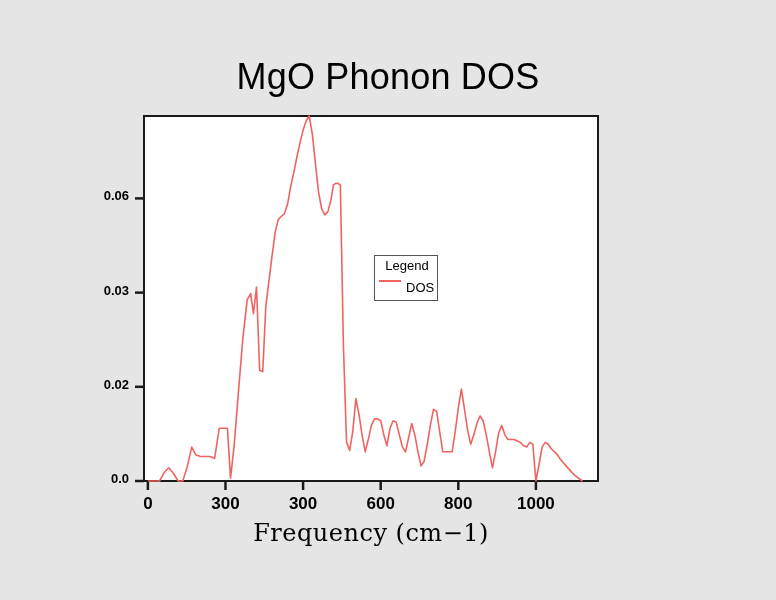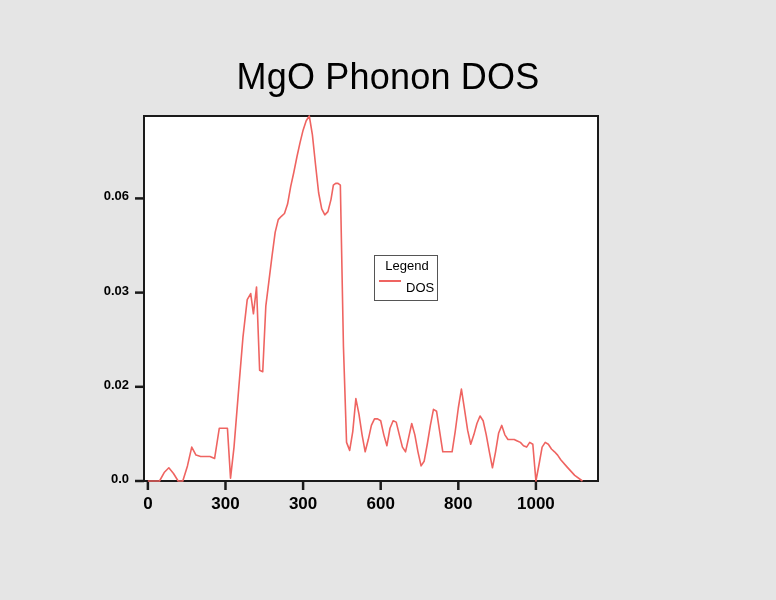--- a/index.html
+++ b/index.html
@@ -128,20 +128,21 @@
         <line y1="386.80645161290323" y2="386.80645161290323" x1="144" x2="135" stroke="#1a1a1a" stroke-width="2.5"></line>
         <line y1="292.61290322580646" y2="292.61290322580646" x1="144" x2="135" stroke="#1a1a1a" stroke-width="2.5"></line>
         <line y1="198.4193548387097" y2="198.4193548387097" x1="144" x2="135" stroke="#1a1a1a" stroke-width="2.5"></line>
       </g>
 
     <g id="series-group">
         <polyline points="147.88,481.00 154.86,481.00 159.52,481.00 164.18,472.52 168.83,467.81 173.49,473.46 178.15,481.00 182.80,481.00 187.46,465.93 191.73,447.09 196.00,455.10 200.65,456.51 205.31,456.51 209.97,456.51 214.62,458.39 219.28,428.25 223.94,428.25 227.43,428.25 230.53,478.17 234.02,447.09 238.68,389.16 242.95,337.35 247.22,299.68 250.71,293.55 253.43,313.81 256.53,286.96 259.63,370.32 262.74,371.74 265.84,305.80 268.95,280.84 272.05,255.88 275.16,232.33 278.26,219.61 281.36,216.32 284.47,213.49 287.57,204.07 290.68,186.65 293.78,172.52 296.89,156.97 299.99,142.85 303.09,130.13 306.20,120.71 309.30,116.00 312.41,134.84 315.51,164.51 318.62,192.77 321.72,208.78 324.82,214.90 327.93,211.61 331.03,199.36 333.36,185.23 335.69,183.35 338.02,183.35 340.35,185.23 343.45,346.77 346.55,442.38 349.66,450.39 352.76,431.55 355.87,398.58 358.97,414.12 362.08,434.85 365.18,451.80 368.28,439.55 371.39,425.43 374.49,418.83 377.60,418.83 380.70,420.72 383.81,434.85 386.91,445.68 390.01,428.25 393.12,420.72 396.22,422.13 399.33,434.85 402.43,447.09 405.54,451.80 408.64,437.67 411.74,423.54 414.85,434.85 417.95,451.80 421.06,465.93 424.16,461.22 427.26,444.26 430.37,425.43 433.47,409.41 436.58,411.30 439.68,431.55 442.79,451.80 445.89,451.80 448.99,451.80 452.10,451.80 455.20,431.55 458.31,408.00 461.41,389.16 464.52,409.41 467.62,430.14 470.72,444.26 473.83,434.85 476.93,423.54 480.04,416.01 483.14,420.72 486.25,434.85 489.35,451.80 492.45,467.81 495.56,451.80 498.66,432.96 501.77,425.43 504.87,434.85 507.98,439.55 511.08,439.55 514.18,439.55 517.29,440.97 520.39,442.38 523.50,445.68 526.60,447.09 529.71,442.38 532.81,444.26 535.91,481.00 539.02,464.52 542.12,447.09 545.23,442.38 548.33,444.26 551.44,448.97 554.54,451.80 557.64,455.10 560.75,459.81 566.96,466.87 574.72,475.35 582.48,481.00 590.24,NaN" fill="none" stroke="#ef6461" stroke-width="1.6" stroke-linejoin="round"></polyline>
       </g>
   </svg>
 
+  <div id="x-axis-label">Frequency (cm−1)</div>
 
   <div id="y-tick-labels">
       <div class="tick-label-y" style="left: 63px; width: 66px; top: 471px;">0.0</div>
       <div class="tick-label-y" style="left: 63px; width: 66px; top: 376.806px;">0.02</div>
       <div class="tick-label-y" style="left: 63px; width: 66px; top: 282.613px;">0.03</div>
       <div class="tick-label-y" style="left: 63px; width: 66px; top: 188.419px;">0.06</div>
     </div>
   <div id="x-tick-labels">
       <div class="tick-label-x" style="left: 107.88px; width: 80px; top: 494px;">0</div>
       <div class="tick-label-x" style="left: 185.487px; width: 80px; top: 494px;">300</div>

